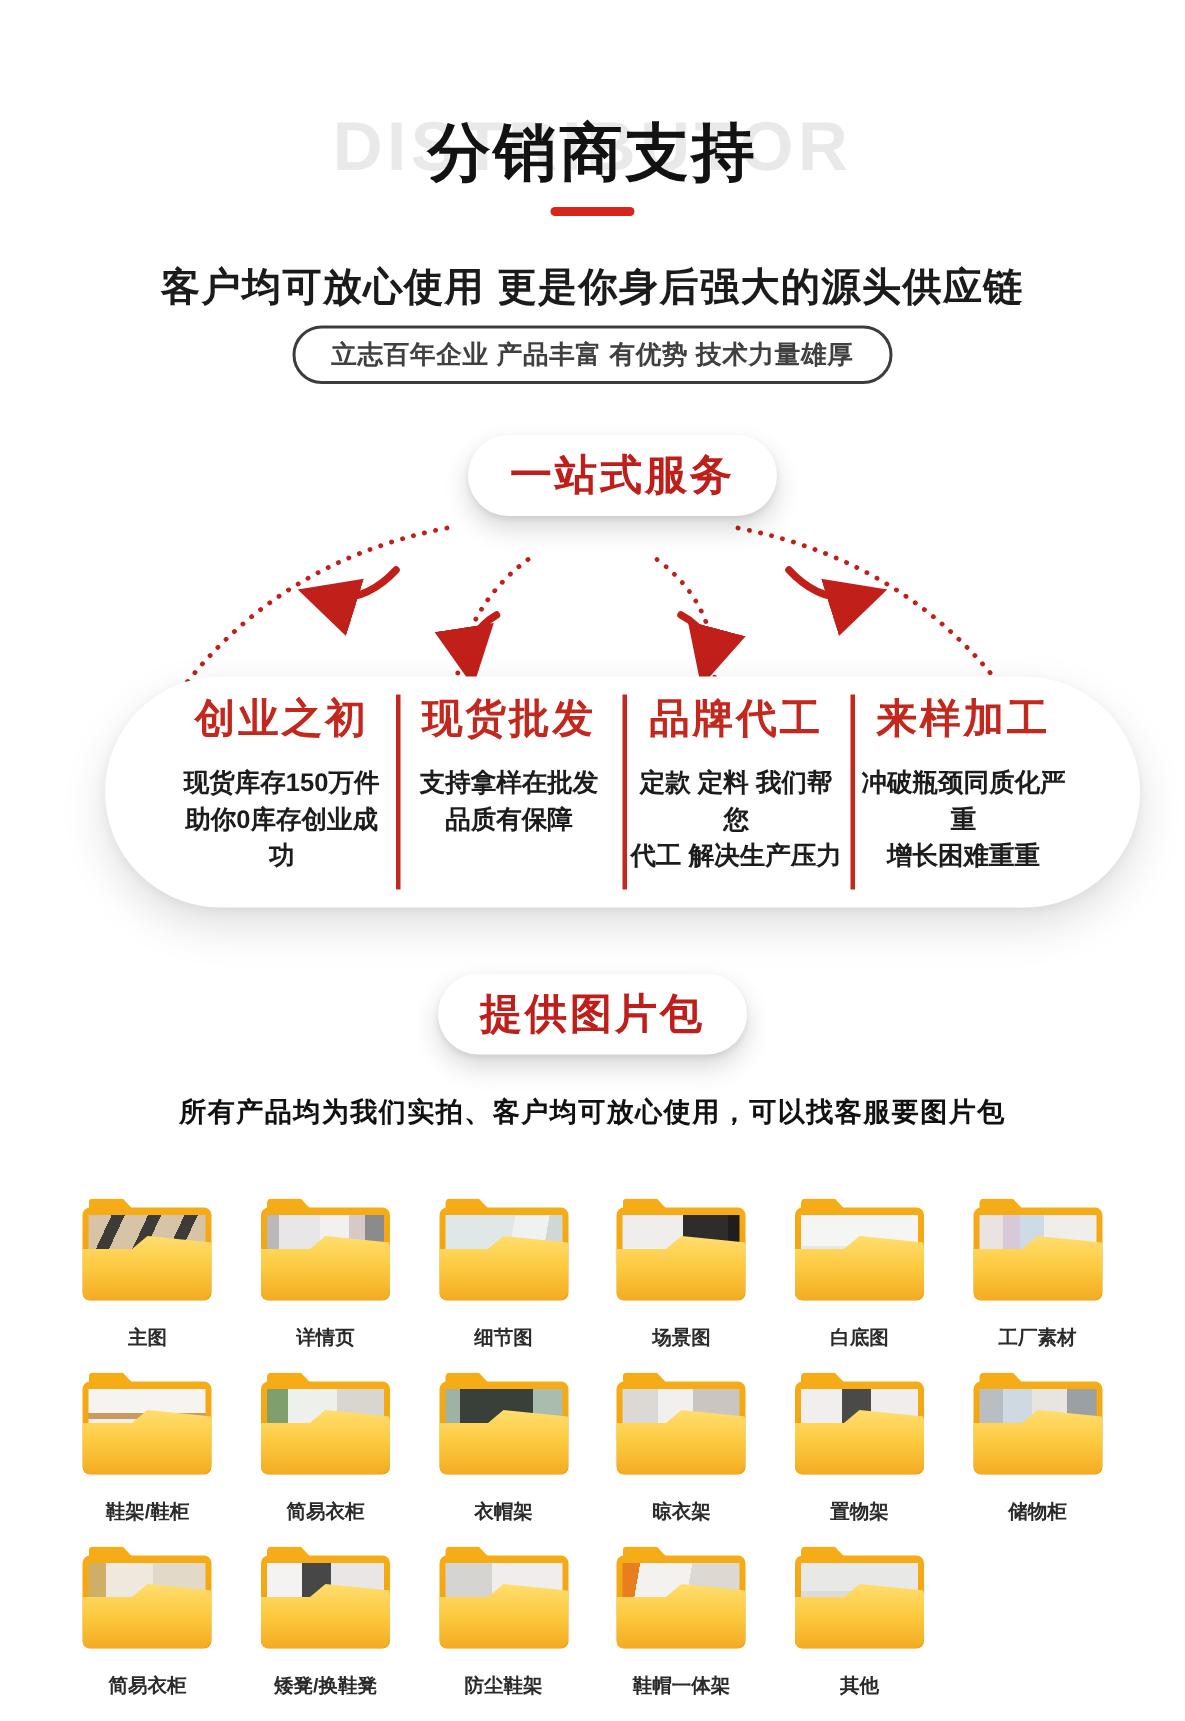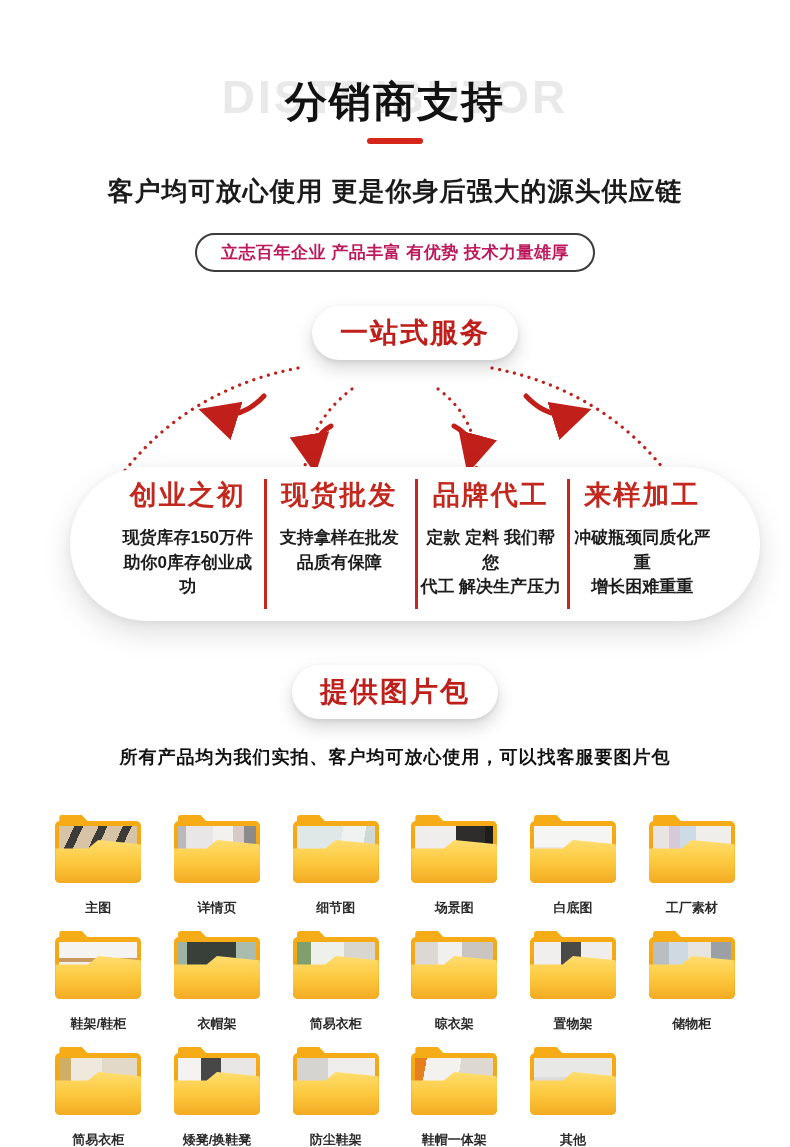--- a/index.html
+++ b/index.html
@@ -12,22 +12,22 @@
   .header{position:relative;text-align:center;padding-top:54px;}
   .watermark{
     position:absolute;top:70px;left:0;right:0;
     font-size:46px;font-weight:700;letter-spacing:3px;color:#e9e9e9;
     user-select:none;
   }
   .page-title{position:relative;z-index:1;font-size:42px;font-weight:800;color:#121212;margin-top:20px;letter-spacing:2px;}
   .title-underline{width:56px;height:6px;background:#d6251a;border-radius:3px;margin:8px auto 0;}
   .subtitle{margin-top:30px;font-size:26px;font-weight:600;color:#1b1b1b;letter-spacing:1px;}
   .tagline{
-    display:inline-block;margin-top:24px;border:2px solid #3c3c3c;border-radius:999px;
-    padding:6px 24px;font-size:17px;font-weight:600;color:#be185d;letter-spacing:0.5px;
+    display:inline-block;margin-top:8px;border:2px solid #3c3c3c;border-radius:999px;
+    padding:6px 24px;font-size:17px;font-weight:600;color:#404040;letter-spacing:0.5px;
   }
   
   .services{position:relative;padding-left:40px;}
   .badge{
     display:table;margin:34px auto 0;background:#fff;border-radius:999px;
     padding:8px 28px;font-size:28px;font-weight:800;color:#bf1f1a;letter-spacing:2px;
     box-shadow:0 8px 18px rgba(0,0,0,0.16), 0 2px 4px rgba(0,0,0,0.08);
     position:relative;z-index:2;
   }
   .arrows-svg{position:absolute;top:58px;left:0;width:790px;height:132px;z-index:1;pointer-events:none;}
@@ -205,71 +205,71 @@
       <div class="folder-back"></div>
       <div class="folder-photo" style="background: linear-gradient(rgb(246, 244, 241) 0px, rgb(246, 244, 241) 42%, rgb(200, 154, 98) 42%, rgb(200, 154, 98) 52%, rgb(241, 239, 236) 52%, rgb(241, 239, 236) 100%);"></div>
       <div class="folder-front"></div>
     </div>
     <div class="folder-label">鞋架/鞋柜</div>
   </div>
 
   <div class="folder-item">
     <div class="folder">
       <div class="folder-back"></div>
+      <div class="folder-photo" style="background: linear-gradient(90deg, rgb(127, 160, 108) 0px, rgb(127, 160, 108) 18%, rgb(238, 240, 236) 18%, rgb(238, 240, 236) 60%, rgb(217, 214, 207) 60%, rgb(217, 214, 207) 100%);"></div>
+      <div class="folder-front"></div>
+    </div>
+    <div class="folder-label">简易衣柜</div>
+  </div>
+
+  <div class="folder-item">
+    <div class="folder">
+      <div class="folder-back"></div>
       <div class="folder-photo" style="background: linear-gradient(90deg, rgb(158, 179, 164) 0px, rgb(158, 179, 164) 12%, rgb(56, 64, 57) 12%, rgb(56, 64, 57) 75%, rgb(169, 188, 174) 75%, rgb(169, 188, 174) 100%);"></div>
       <div class="folder-front"></div>
     </div>
     <div class="folder-label">衣帽架</div>
   </div>
 
   <div class="folder-item">
     <div class="folder">
       <div class="folder-back"></div>
-      <div class="folder-photo" style="background: linear-gradient(90deg, rgb(127, 160, 108) 0px, rgb(127, 160, 108) 18%, rgb(238, 240, 236) 18%, rgb(238, 240, 236) 60%, rgb(217, 214, 207) 60%, rgb(217, 214, 207) 100%);"></div>
+      <div class="folder-photo" style="background: linear-gradient(90deg, rgb(220, 217, 213) 0px, rgb(220, 217, 213) 30%, rgb(241, 240, 238) 30%, rgb(241, 240, 238) 60%, rgb(202, 197, 192) 60%, rgb(202, 197, 192) 100%);"></div>
+      <div class="folder-front"></div>
+    </div>
+    <div class="folder-label">晾衣架</div>
+  </div>
+
+  <div class="folder-item">
+    <div class="folder">
+      <div class="folder-back"></div>
+      <div class="folder-photo" style="background: linear-gradient(90deg, rgb(240, 239, 237) 0px, rgb(240, 239, 237) 35%, rgb(74, 74, 72) 35%, rgb(74, 74, 72) 60%, rgb(239, 238, 236) 60%, rgb(239, 238, 236) 100%);"></div>
+      <div class="folder-front"></div>
+    </div>
+    <div class="folder-label">置物架</div>
+  </div>
+
+  <div class="folder-item">
+    <div class="folder">
+      <div class="folder-back"></div>
+      <div class="folder-photo" style="background: linear-gradient(90deg, rgb(185, 190, 194) 0px, rgb(185, 190, 194) 20%, rgb(207, 217, 226) 20%, rgb(207, 217, 226) 45%, rgb(232, 228, 224) 45%, rgb(232, 228, 224) 75%, rgb(154, 160, 164) 75%, rgb(154, 160, 164) 100%);"></div>
+      <div class="folder-front"></div>
+    </div>
+    <div class="folder-label">储物柜</div>
+  </div>
+
+  <div class="folder-item">
+    <div class="folder">
+      <div class="folder-back"></div>
+      <div class="folder-photo" style="background: linear-gradient(90deg, rgb(207, 174, 103) 0px, rgb(207, 174, 103) 15%, rgb(239, 233, 221) 15%, rgb(239, 233, 221) 55%, rgb(227, 217, 200) 55%, rgb(227, 217, 200) 100%);"></div>
       <div class="folder-front"></div>
     </div>
     <div class="folder-label">简易衣柜</div>
   </div>
 
-  <div class="folder-item">
-    <div class="folder">
-      <div class="folder-back"></div>
-      <div class="folder-photo" style="background: linear-gradient(90deg, rgb(220, 217, 213) 0px, rgb(220, 217, 213) 30%, rgb(241, 240, 238) 30%, rgb(241, 240, 238) 60%, rgb(202, 197, 192) 60%, rgb(202, 197, 192) 100%);"></div>
-      <div class="folder-front"></div>
-    </div>
-    <div class="folder-label">晾衣架</div>
-  </div>
-
-  <div class="folder-item">
-    <div class="folder">
-      <div class="folder-back"></div>
-      <div class="folder-photo" style="background: linear-gradient(90deg, rgb(240, 239, 237) 0px, rgb(240, 239, 237) 35%, rgb(74, 74, 72) 35%, rgb(74, 74, 72) 60%, rgb(239, 238, 236) 60%, rgb(239, 238, 236) 100%);"></div>
-      <div class="folder-front"></div>
-    </div>
-    <div class="folder-label">置物架</div>
-  </div>
-
-  <div class="folder-item">
-    <div class="folder">
-      <div class="folder-back"></div>
-      <div class="folder-photo" style="background: linear-gradient(90deg, rgb(185, 190, 194) 0px, rgb(185, 190, 194) 20%, rgb(207, 217, 226) 20%, rgb(207, 217, 226) 45%, rgb(232, 228, 224) 45%, rgb(232, 228, 224) 75%, rgb(154, 160, 164) 75%, rgb(154, 160, 164) 100%);"></div>
-      <div class="folder-front"></div>
-    </div>
-    <div class="folder-label">储物柜</div>
-  </div>
-
-  <div class="folder-item">
-    <div class="folder">
-      <div class="folder-back"></div>
-      <div class="folder-photo" style="background: linear-gradient(90deg, rgb(207, 174, 103) 0px, rgb(207, 174, 103) 15%, rgb(239, 233, 221) 15%, rgb(239, 233, 221) 55%, rgb(227, 217, 200) 55%, rgb(227, 217, 200) 100%);"></div>
-      <div class="folder-front"></div>
-    </div>
-    <div class="folder-label">简易衣柜</div>
-  </div>
-
 
   <div class="folder-item">
     <div class="folder">
       <div class="folder-back"></div>
       <div class="folder-photo" style="background: linear-gradient(90deg, rgb(244, 243, 241) 0px, rgb(244, 243, 241) 30%, rgb(71, 71, 71) 30%, rgb(71, 71, 71) 55%, rgb(232, 231, 229) 55%, rgb(232, 231, 229) 100%);"></div>
       <div class="folder-front"></div>
     </div>
     <div class="folder-label">矮凳/换鞋凳</div>
   </div>
 

